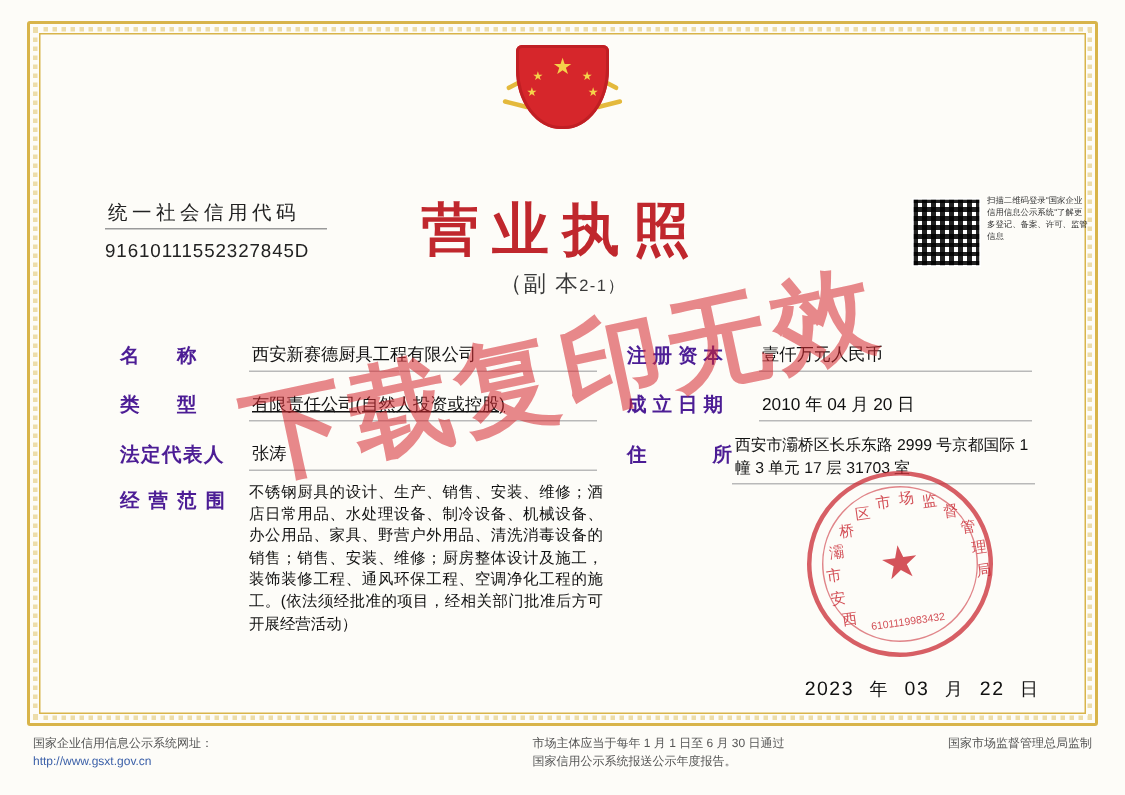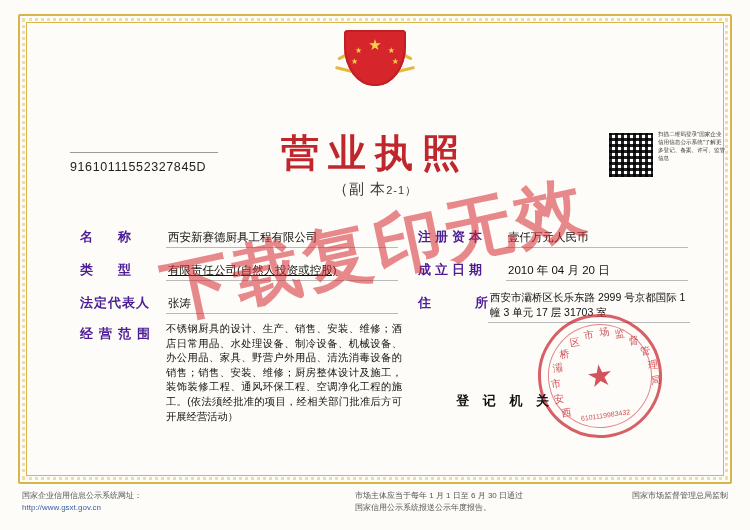--- a/index.html
+++ b/index.html
@@ -172,20 +172,21 @@
     <div class="star" style="left:18px;top:31px;font-size:8px;">★</div>
     <div class="star" style="right:22px;top:20px;font-size:8px;">★</div>
     <div class="star" style="right:18px;top:31px;font-size:8px;">★</div>
   </div>
 
   <div class="title">营业执照</div>
   <div class="subtitle">
     <span>（副 本</span><span class="small">2-1）</span>
   </div>
 
+  <div class="code-label">统一社会信用代码</div>
   <div class="code-line"></div>
   <div class="code-value">91610111552327845D</div>
 
   <div class="qr"></div>
   <div class="qr-note">扫描二维码登录"国家企业信用信息公示系统"了解更多登记、备案、许可、监管信息</div>
 
   <div class="field-label" style="left:80px;top:228px;">名　称</div>
   <div class="field-value" style="left:168px;top:229px;width:230px;">西安新赛德厨具工程有限公司</div>
   <div class="rule" style="left:166px;top:247px;width:232px;"></div>
 
@@ -228,22 +229,29 @@
       <span style="transform:rotate(6deg) translate(0,-50px) rotate(-6deg);">场</span>
       <span style="transform:rotate(24deg) translate(0,-50px) rotate(-24deg);">监</span>
       <span style="transform:rotate(42deg) translate(0,-50px) rotate(-42deg);">督</span>
       <span style="transform:rotate(60deg) translate(0,-50px) rotate(-60deg);">管</span>
       <span style="transform:rotate(78deg) translate(0,-50px) rotate(-78deg);">理</span>
       <span style="transform:rotate(96deg) translate(0,-50px) rotate(-96deg);">局</span>
     </div>
     <div class="seal-sub">6101119983432</div>
   </div>
 
-  <div class="authority">登 记 机 关</div>
-
+
+  <div class="date-row">
+    <span class="num">2023</span>
+    <span>年</span>
+    <span class="num">03</span>
+    <span>月</span>
+    <span class="num">22</span>
+    <span>日</span>
+  </div>
 
   <div class="footer">
     <div class="foot-left">
       <div>国家企业信用信息公示系统网址：</div>
       <div style="color:#3a5fa8;">http://www.gsxt.gov.cn</div>
     </div>
     <div class="foot-mid">
       <div>市场主体应当于每年 1 月 1 日至 6 月 30 日通过</div>
       <div>国家信用公示系统报送公示年度报告。</div>
     </div>

